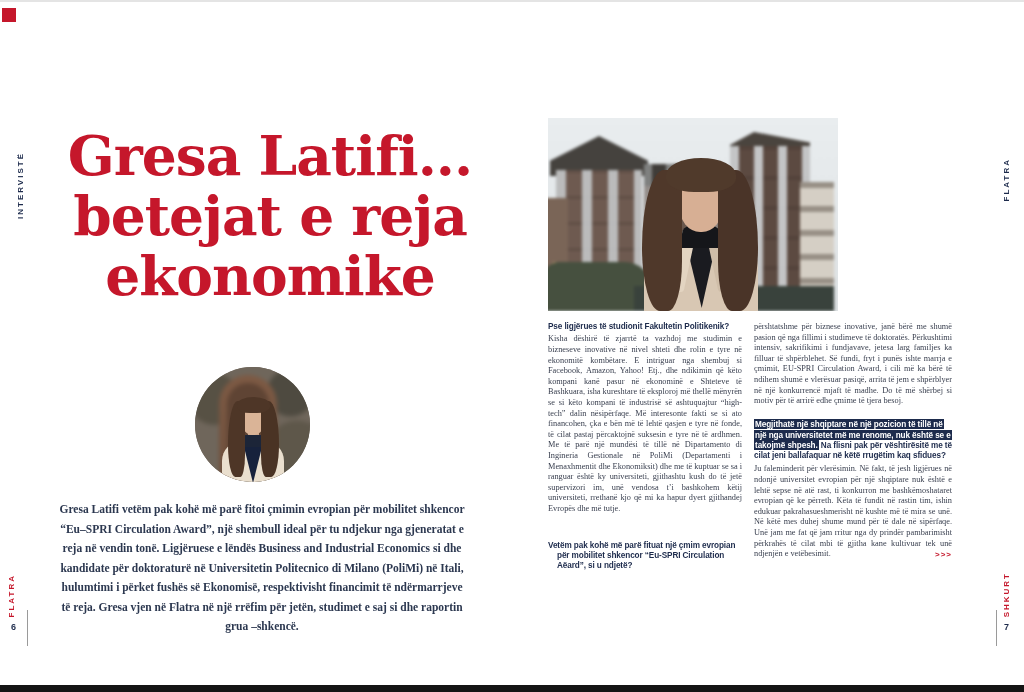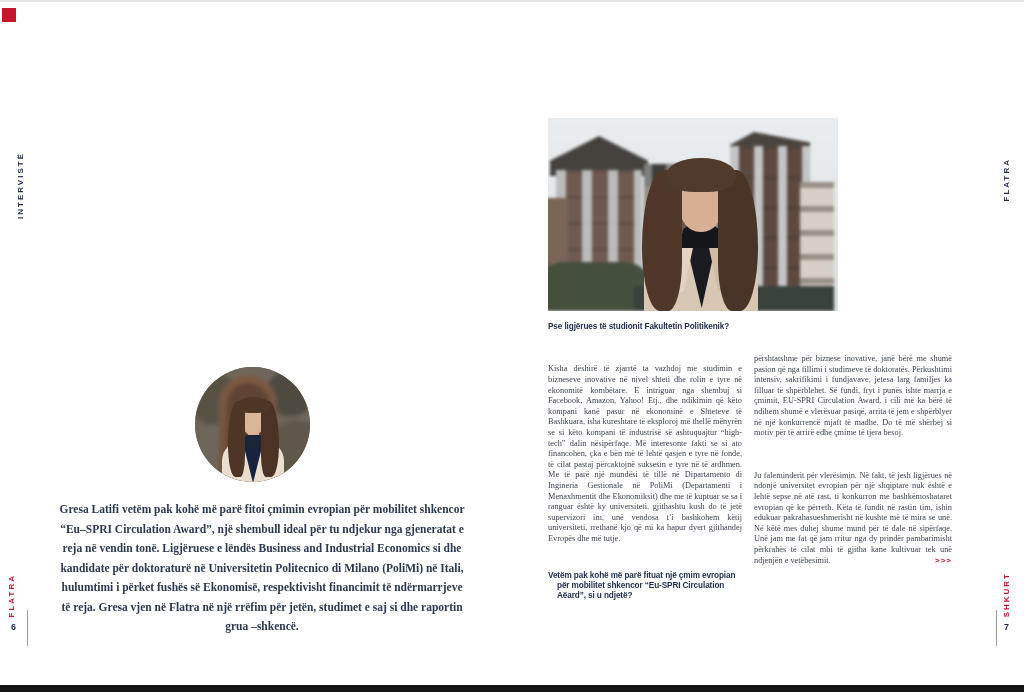--- a/index.html
+++ b/index.html
@@ -128,21 +128,20 @@
   .article{
     position:absolute;left:548px;top:322px;width:408px;height:318px;
     display:flex;gap:12px;overflow:hidden;
   }
   .col{width:198px;}
   .col1{width:194px;}
   .body-p{
     font-family:"Liberation Serif", serif;
     font-size:8.3px;line-height:10.6px;color:var(--ink);
     text-align:justify;
-    margin-top:32px;
   }
   .q{
     font-family:"Liberation Sans", sans-serif;
     font-weight:bold;font-size:8.2px;line-height:10.4px;
     color:var(--navy);letter-spacing:-0.1px;
   }
   .q.first{margin-bottom:2px;}
   .q.hang{margin-top:26px;margin-bottom:12px;padding-left:9px;text-indent:-9px;}
   .q.mid{margin-top:13px;margin-bottom:3px;}
   .hl{background:var(--navy);color:#fff;padding:0.5px 1px;box-decoration-break:clone;-webkit-box-decoration-break:clone;}
@@ -156,20 +155,23 @@
 <body>
 
 <div class="spread">
 
   <div class="top-hairline"></div>
   <div class="corner-square"></div>
 
   <div class="vtext lbl-interviste">INTERVISTË</div>
   <div class="vtext lbl-flatra-right">FLATRA</div>
 
+  <h1 class="title">Gresa Latifi...
+betejat e reja
+ekonomike</h1>
 
   <div class="portrait">
     <div class="bgblur">
       <div class="p-stone"></div>
       <div class="p-arch"></div>
       <div class="p-arch-in"></div>
     </div>
     <div class="p-coat"></div>
     <div class="p-v"></div>
     <div class="p-neck"></div>
@@ -210,20 +212,21 @@
   </div>
 
   <div class="article">
     <div class="col col1">
       <div class="q first">Pse ligjërues të studionit Fakultetin Politikenik?</div>
       <p class="body-p">Kisha dëshirë të zjarrtë ta vazhdoj me studimin e bizneseve inovative në nivel shteti dhe rolin e tyre në ekonomitë kombëtare. E intriguar nga shembuj si Facebook, Amazon, Yahoo! Etj., dhe ndikimin që këto kompani kanë pasur në ekonominë e Shteteve të Bashkuara, isha kureshtare të eksploroj më thellë mënyrën se si këto kompani të industrisë së ashtuquajtur “high-tech” dalin nësipërfaqe. Më interesonte fakti se si ato financohen, çka e bën më të lehtë qasjen e tyre në fonde, të cilat pastaj përcaktojnë suksesin e tyre në të ardhmen. Me të parë një mundësi të tillë në Dipartamento di Ingineria Gestionale në PoliMi (Departamenti i Menaxhmentit dhe Ekonomiksit) dhe me të kuptuar se sa i ranguar është ky universiteti, gjithashtu kush do të jetë supervizori im, unë vendosa t’i bashkohem këtij universiteti, rrethanë kjo që mi ka hapur dyert gjithandej Evropës dhe më tutje.</p>
       <div class="q hang">Vetëm pak kohë më parë fituat një çmim evropian për mobilitet shkencor “Eu-SPRI Circulation Aëard”, si u ndjetë?</div>
     </div>
     <div class="col">
       <p class="body-p">përshtatshme për biznese inovative, janë bërë me shumë pasion që nga fillimi i studimeve të doktoratës. Përkushtimi intensiv, sakrifikimi i fundjavave, jetesa larg familjes ka filluar të shpërblehet. Së fundi, fryt i punës ishte marrja e çmimit, EU-SPRI Circulation Award, i cili më ka bërë të ndihem shumë e vlerësuar pasiqë, arrita të jem e shpërblyer në një konkurrencë mjaft të madhe. Do të më shërbej si motiv për të arrirë edhe çmime të tjera besoj.</p>
+      <div class="q mid"><span class="hl">Megjithatë një shqiptare në një pozicion të tillë në një nga universitetet më me renome, nuk është se e takojmë  shpesh.</span><span> Na flisni pak për vështirësitë me të cilat jeni ballafaquar në këtë rrugëtim kaq sfidues?</span></div>
       <p class="body-p">Ju faleminderit për vlerësimin. Në fakt, të jesh ligjërues në ndonjë universitet evropian për një shqiptare nuk është e lehtë sepse në atë rast, ti konkurron me bashkëmoshataret evropian që ke përreth. Këta të fundit në rastin tim, ishin edukuar pakrahasueshmerisht në kushte më të mira se unë. Në këtë mes duhej shume mund për të dale në sipërfaqe. Unë jam me fat që jam rritur nga dy prindër pambarimisht përkrahës të cilat mbi të gjitha kane kultivuar tek unë ndjenjën e vetëbesimit.</p>
       <div class="more">&gt;&gt;&gt;</div>
     </div>
   </div>
 
   <div class="vtext red lbl-flatra-bottom">FLATRA</div>
   <div class="folio-line left"></div>
   <div class="folio-num left">6</div>
 
   <div class="vtext red lbl-shkurt-bottom">SHKURT</div>

